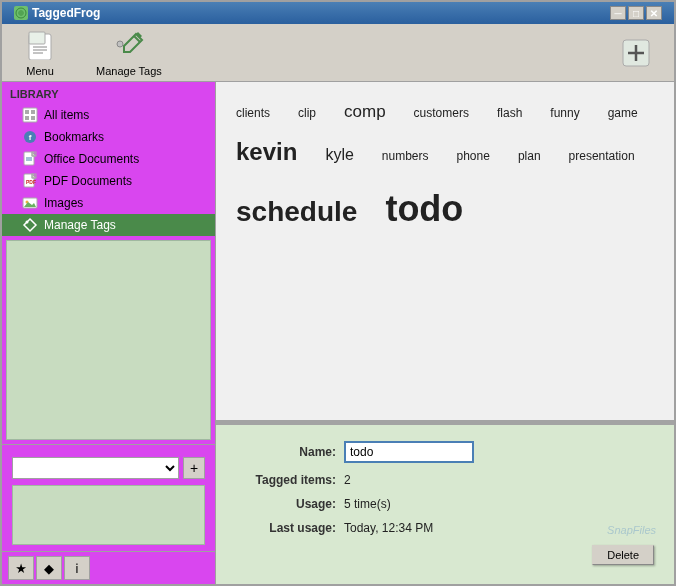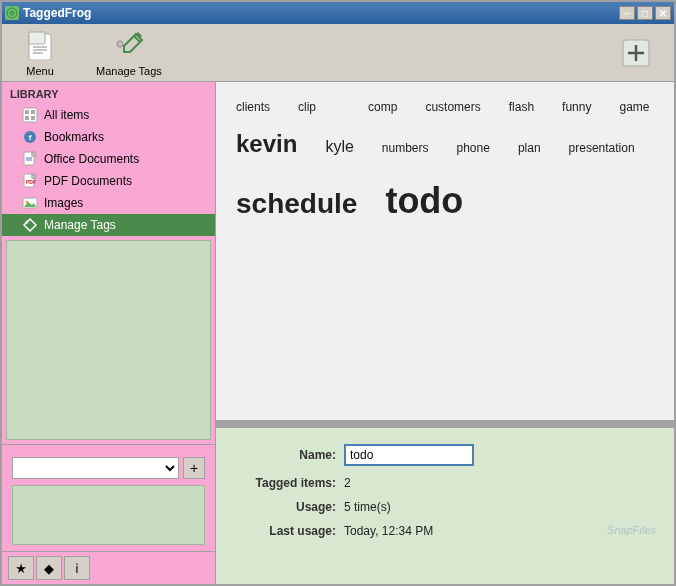--- a/index.html
+++ b/index.html
@@ -22,21 +22,21 @@
       flex-direction: column;
     }
 
     .title-bar {
       background: linear-gradient(to bottom, #4a7fb5, #2a5f9e);
       color: white;
       height: 22px;
       display: flex;
       align-items: center;
       justify-content: space-between;
-      padding: 0 3px;
+      padding: 0 12px;
       font-size: 12px;
       font-weight: bold;
     }
 
     .title-bar-left {
       display: flex;
       align-items: center;
       gap: 4px;
     }
 
@@ -106,21 +106,21 @@
     
     .main-content {
       display: flex;
       flex: 1;
       overflow: hidden;
     }
 
     
     .sidebar {
       width: 214px;
-      background: #f9a8d4;
+      background: #d946ef;
       border-right: 1px solid #a0a0a0;
       display: flex;
       flex-direction: column;
     }
 
     .sidebar-section-title {
       font-size: 11px;
       font-weight: bold;
       color: #333;
       padding: 6px 8px 4px 8px;
@@ -228,21 +228,21 @@
     .tag-word {
       cursor: pointer;
       color: #222;
       line-height: 1.6;
     }
 
     
     .detail-panel {
       background: #d8e8d0;
       padding: 16px 20px 12px 20px;
-      border-top: 4px solid #a3a3a3;
+      border-top: 1px solid #a3a3a3;
       min-height: 160px;
     }
 
     .detail-row {
       display: flex;
       align-items: center;
       margin-bottom: 10px;
     }
 
     .detail-label {
@@ -457,21 +457,21 @@
         <div class="footer-btn">ℹ</div>
       </div>
     </div>
 
     <div class="right-content">
 
       <div class="tags-area">
         <div class="tags-grid">
         <span class="tag-word" style="font-size: 12px;">clients</span>
             <span class="tag-word" style="font-size: 12px;">clip</span>
-            <span class="tag-word" style="font-size: 12px; margin-left: 24px;">comp</span>
+            <span class="tag-word" style="font-size: 17px;">comp</span>
             <span class="tag-word" style="font-size: 12px;">customers</span>
             <span class="tag-word" style="font-size: 12px;">flash</span>
             <span class="tag-word" style="font-size: 12px;">funny</span>
             <span class="tag-word" style="font-size: 12px;">game</span>
             <span class="tag-word" style="font-size: 24px; font-weight: bold;">kevin</span>
             <span class="tag-word" style="font-size: 16px;">kyle</span>
             <span class="tag-word" style="font-size: 12px;">numbers</span>
             <span class="tag-word" style="font-size: 12px;">phone</span>
             <span class="tag-word" style="font-size: 12px;">plan</span>
             <span class="tag-word" style="font-size: 12px;">presentation</span>
@@ -490,18 +490,21 @@
           <div class="detail-value">2</div>
         </div>
         <div class="detail-row">
           <div class="detail-label">Usage:</div>
           <div class="detail-value">5 time(s)</div>
         </div>
         <div class="detail-row">
           <div class="detail-label">Last usage:</div>
           <div class="detail-value">Today, 12:34 PM</div>
         </div>
+        <div style="display: flex; justify-content: flex-end; margin-top: 4px;">
+          <button class="delete-btn">Delete</button>
+        </div>
       </div>
     </div>
   </div>
 </div>
 
 <div class="watermark">SnapFiles</div>
 
 </body></html>

